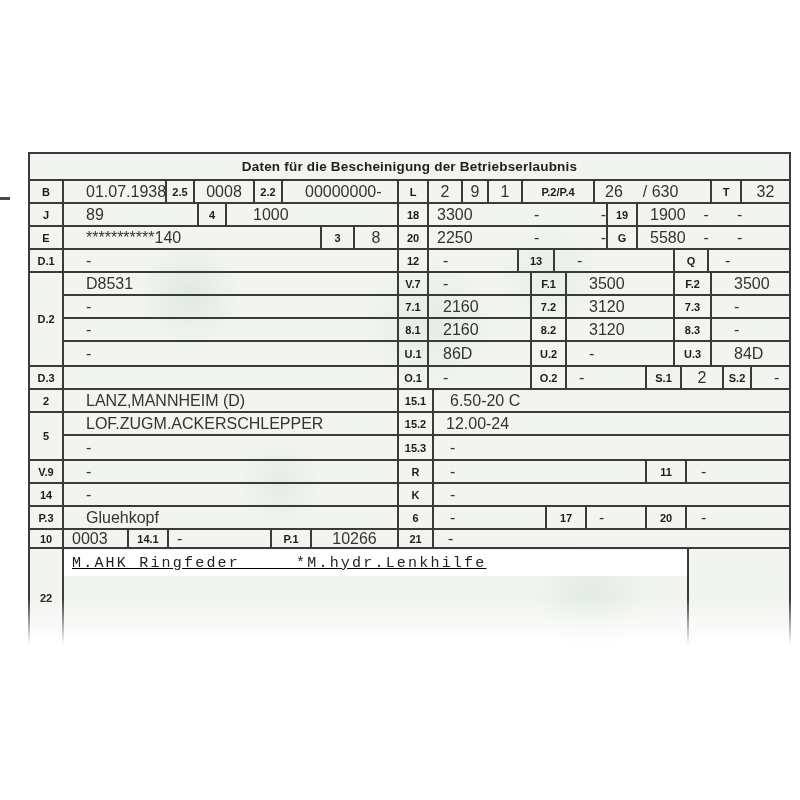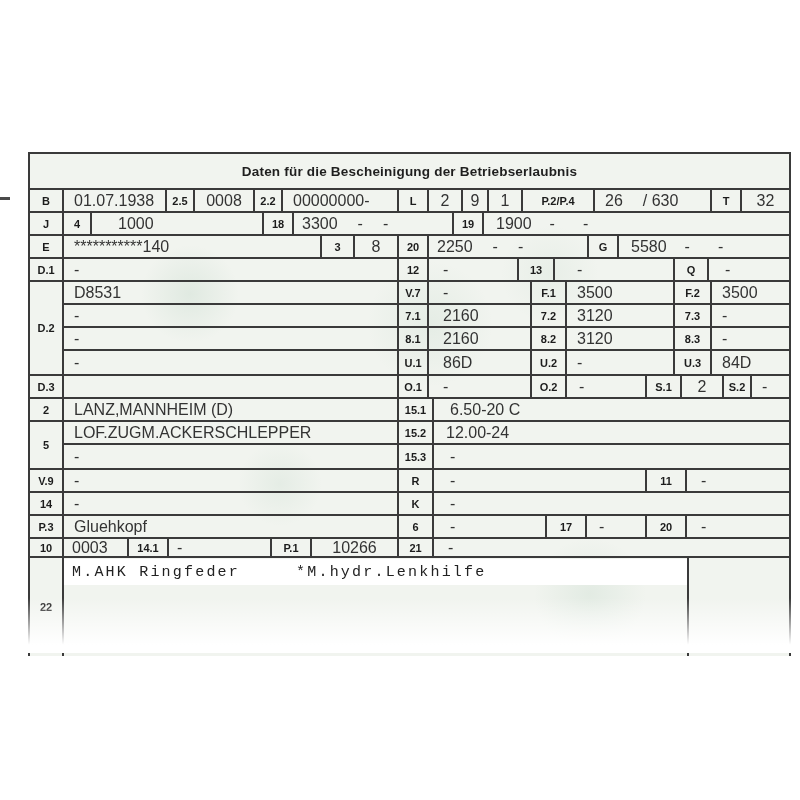--- a/index.html
+++ b/index.html
@@ -12,50 +12,50 @@
   .sheet{position:absolute;left:28px;top:152px;width:763px;box-sizing:border-box;
          border-left:2px solid var(--line);border-top:2px solid var(--line);border-right:2px solid var(--line);
          background-color:var(--tint);
          background-image:
            radial-gradient(circle 70px at 160px 140px, rgba(120,170,140,0.14), transparent 70%),
            radial-gradient(circle 90px at 400px 170px, rgba(120,170,140,0.10), transparent 70%),
            radial-gradient(circle 60px at 250px 330px, rgba(120,170,140,0.10), transparent 70%),
            radial-gradient(circle 80px at 560px 440px, rgba(120,170,140,0.12), transparent 70%),
            radial-gradient(circle 70px at 520px 120px, rgba(120,170,140,0.08), transparent 70%);}
   .trow{display:flex;height:23px;border-bottom:2px solid var(--line);box-sizing:border-box;}
-  .titlerow{height:36px;align-items:center;justify-content:center;}
+  .titlerow{height:27px;align-items:center;justify-content:center;}
   .title{font-weight:bold;font-size:13.5px;color:#1f1f1f;letter-spacing:.2px;}
   .cell{box-sizing:border-box;border-right:2px solid var(--line);display:flex;align-items:center;
         overflow:hidden;flex:0 0 auto;}
   .lab{justify-content:center;font-weight:bold;font-size:11px;color:var(--lbl);}
-  .val{font-size:16px;color:var(--txt);padding-left:10px;}
+  .val{font-size:16px;color:var(--txt);padding-left:22px;}
   .ctr{justify-content:center;padding-left:0;}
   .last{border-right:none;flex:1 1 auto;}
   .grp{font-size:16px;color:var(--txt);}
   .grp span{display:inline-block;}
   
   .block{display:flex;border-bottom:2px solid var(--line);box-sizing:border-box;}
   .block .blab{border-right:2px solid var(--line);display:flex;align-items:center;justify-content:center;
         font-weight:bold;font-size:11px;color:var(--lbl);box-sizing:border-box;}
   .subcol{flex:1 1 auto;display:flex;flex-direction:column;}
   .subrow{display:flex;height:23px;border-bottom:2px solid var(--line);box-sizing:border-box;}
   .subrow:last-child{border-bottom:none;}
   
   .w34{width:34px;}.w103{width:103px;}.w28{width:28px;}.w60{width:60px;}.w116{width:116px;}
   .w30{width:30px;}.w26{width:26px;}.w58{width:72px;}.w117{width:117px;}
-  .w135{width:135px;}.w172{width:172px;}.w160{width:160px;}
+  .w135{width:135px;}.w172{width:172px;}.w160{width:179px;justify-content:space-between;}
   .w258{width:258px;}.w33{width:33px;}.w44{width:44px;}
   .w335{width:335px;}.w90{width:90px;}.w36{width:36px;}.w120{width:120px;}
   .w108{width:108px;}.w37{width:37px;}.w35{width:35px;}.w80{width:80px;}.w42{width:42px;}
   .w213{width:213px;}.w40{width:40px;}.w113{width:113px;}.w65{width:65px;}.w87{width:87px;}
   .w625{width:625px;}
   .row10{height:19px;}
   .row22{height:98px;border-bottom:none;}
   .row22 .note-cell{flex-direction:column;align-items:stretch;justify-content:flex-start;padding:0;}
-  .note-strip{background:#ffffff;height:26px;display:flex;align-items:center;padding-left:8px;margin-top:1px;}
+  .note-strip{background:#ffffff;height:26px;display:flex;align-items:center;padding-left:8px;margin-top:1px;text-decoration:underline;}
   .mono{font-family:"Liberation Mono",monospace;font-size:15px;letter-spacing:2.2px;color:#222;white-space:pre;}
   .fade{position:absolute;left:0px;top:598px;width:800px;height:55px;pointer-events:none;
         background:linear-gradient(to bottom, rgba(255,255,255,0), #ffffff 85%);}
   .ml8{margin-left:8px;}.ml10{margin-left:10px;text-align:right;}.ml12{margin-left:12px;}
   .ml18{margin-left:18px;}.ml20{margin-left:20px;}.ml28{margin-left:28px;}
 </style>
 </head>
 <body>
 
 <div class="margin-mark"></div>
@@ -81,20 +81,21 @@
     <div class="cell grp w117">
       <span class="ml10">26</span>
       <span class="ml20">/ 630</span>
     </div>
     <div class="cell lab w30">T</div>
     <div class="cell val ctr last">32</div>
   </div>
 
   <div class="trow">
     <div class="cell lab w34">J</div>
+    <div class="cell val w135">89</div>
     <div class="cell lab w28">4</div>
     <div class="cell val w172" style="padding-left:26px;">1000</div>
     <div class="cell lab w30">18</div>
     <div class="cell grp w160">
       <span class="ml8">3300</span>
       <span class="ml20">-</span>
       <span class="ml20">-</span>
     </div>
     <div class="cell lab w30">19</div>
     <div class="cell grp last">

